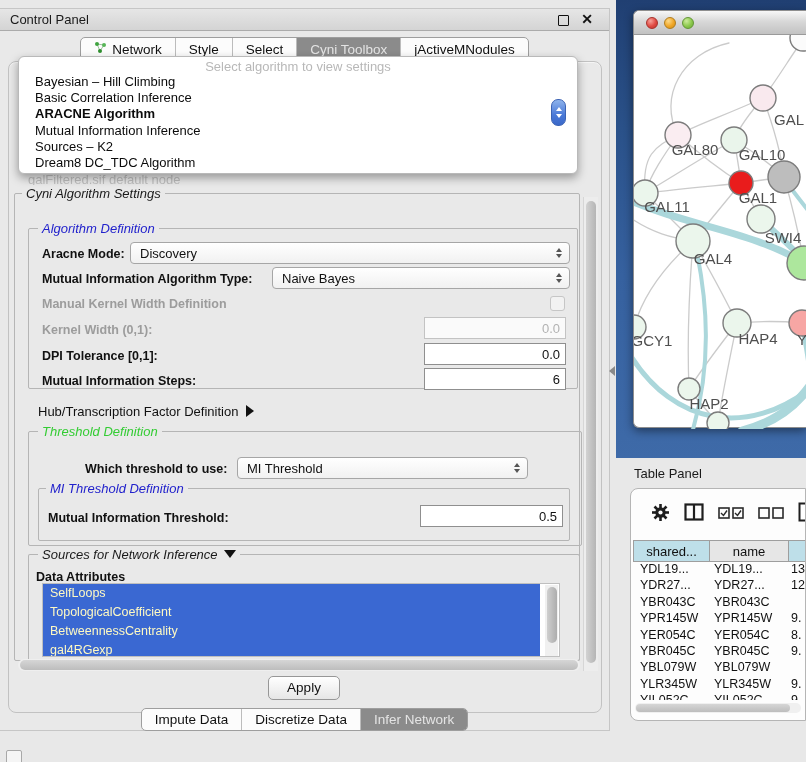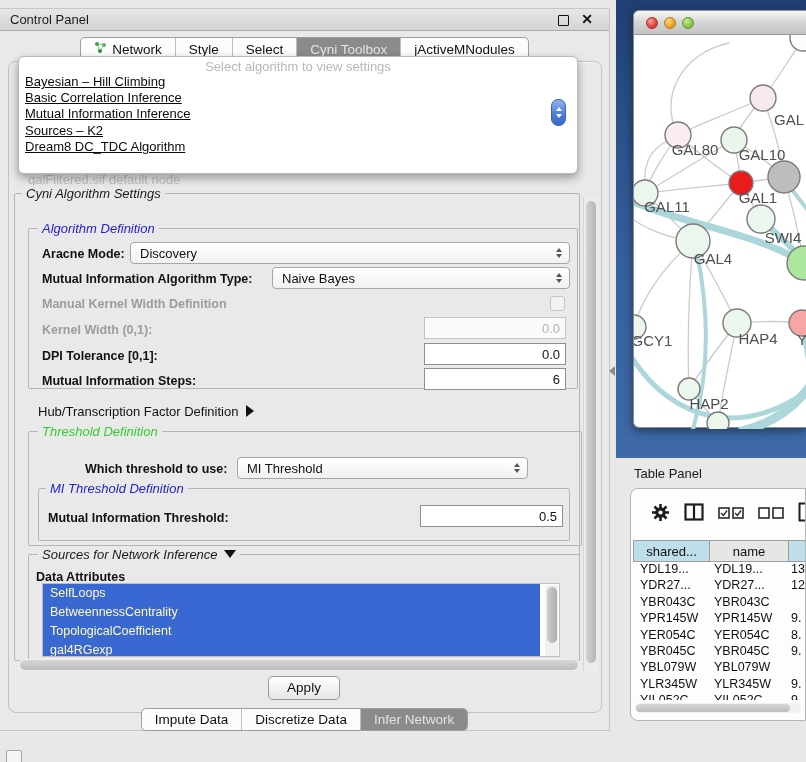--- a/index.html
+++ b/index.html
@@ -73,21 +73,21 @@
   .vscroll .thumb{position:absolute;left:1.5px;top:4px;width:10px;height:462px;border-radius:5px;
     background:linear-gradient(90deg,#D2D2D2,#B5B5B5);}
 
   .apply-btn{position:absolute;left:268px;top:667px;width:70px;height:22px;border:1px solid #979797;border-radius:5px;
     background:linear-gradient(#FFFFFF,#E6E6E6);font-size:13.5px;color:#111;text-align:center;line-height:21px;}
 
   
   .algo-popup{position:absolute;left:18px;top:47px;width:560px;height:118px;background:#FFF;
     border:1px solid #B9B9B9;border-radius:6px;box-shadow:0 4px 10px rgba(0,0,0,0.35);z-index:50;box-sizing:border-box;}
   .popup-header{font-size:13px;color:#B8B8B8;text-align:center;padding-top:2px;height:15px;}
-  .popup-item{font-size:13px;color:#0B0B0B;line-height:16.2px;padding-left:6px;white-space:nowrap;text-decoration:underline;}
+  .popup-item{font-size:13px;color:#0B0B0B;line-height:16.2px;padding-left:16px;white-space:nowrap;}
   .popup-item.bold{font-weight:bold;}
   .hidden-combo-text{position:absolute;left:28px;top:163px;width:520px;height:13px;overflow:hidden;
     font-size:13px;color:#BDBDBD;z-index:2;}
   .blue-capsule{position:absolute;left:551px;top:90px;width:15px;height:27px;border-radius:7px;z-index:60;
     background:linear-gradient(#8FB4EC,#4A79D8 60%,#3B68C8);border:1px solid #3C63B4;box-sizing:border-box;
     display:flex;flex-direction:column;align-items:center;justify-content:center;gap:3px;}
   .blue-capsule .w-up{width:0;height:0;border-left:3.5px solid transparent;border-right:3.5px solid transparent;border-bottom:4.5px solid #FFF;}
   .blue-capsule .w-dn{width:0;height:0;border-left:3.5px solid transparent;border-right:3.5px solid transparent;border-top:4.5px solid #FFF;}
 
   .splitter-arrow{position:absolute;left:609px;top:366px;width:0;height:0;
@@ -233,22 +233,22 @@
 
     <div class="fs" style="left:28px;top:545px;width:552px;height:107px;border-bottom:none;"></div>
     <span class="fs-title t-black" style="left:38px;top:538px;">
       <span>Sources for Network Inference</span><span class="tri-dn-big"></span>
     </span>
     <span class="lbl" style="left:36px;top:561px;">Data Attributes</span>
 
     <div class="attr-list">
       <div id="attr-items">
           <div class="attr-item" style="background: rgb(58, 104, 210);">SelfLoops</div>
+          <div class="attr-item" style="background: rgb(58, 104, 210);">TopologicalCoefficient</div>
           <div class="attr-item" style="background: rgb(58, 104, 210);">BetweennessCentrality</div>
-          <div class="attr-item" style="background: rgb(58, 104, 210);">TopologicalCoefficient</div>
           <div class="attr-item" style="background: rgb(58, 104, 210);">gal4RGexp</div>
         </div>
       <div class="attr-scroll">
           <div class="attr-thumb"></div>
         </div>
     </div>
 
     <div class="hscroll">
         <div class="thumb"></div>
       </div>
@@ -270,20 +270,21 @@
             <span>Infer Network</span>
           </div>
         </div>
     </div>
 
     <div class="algo-popup">
       <div class="popup-header">Select algorithm to view settings</div>
       <div id="popup-items">
           <div class="popup-item">Bayesian – Hill Climbing</div>
           <div class="popup-item">Basic Correlation Inference</div>
+          <div class="popup-item bold">ARACNE Algorithm</div>
           <div class="popup-item">Mutual Information Inference</div>
           <div class="popup-item">Sources – K2</div>
           <div class="popup-item">Dream8 DC_TDC Algorithm</div>
         </div>
     </div>
   </div>
 
   <div class="splitter-arrow"></div>
 
   <div class="net-window">

